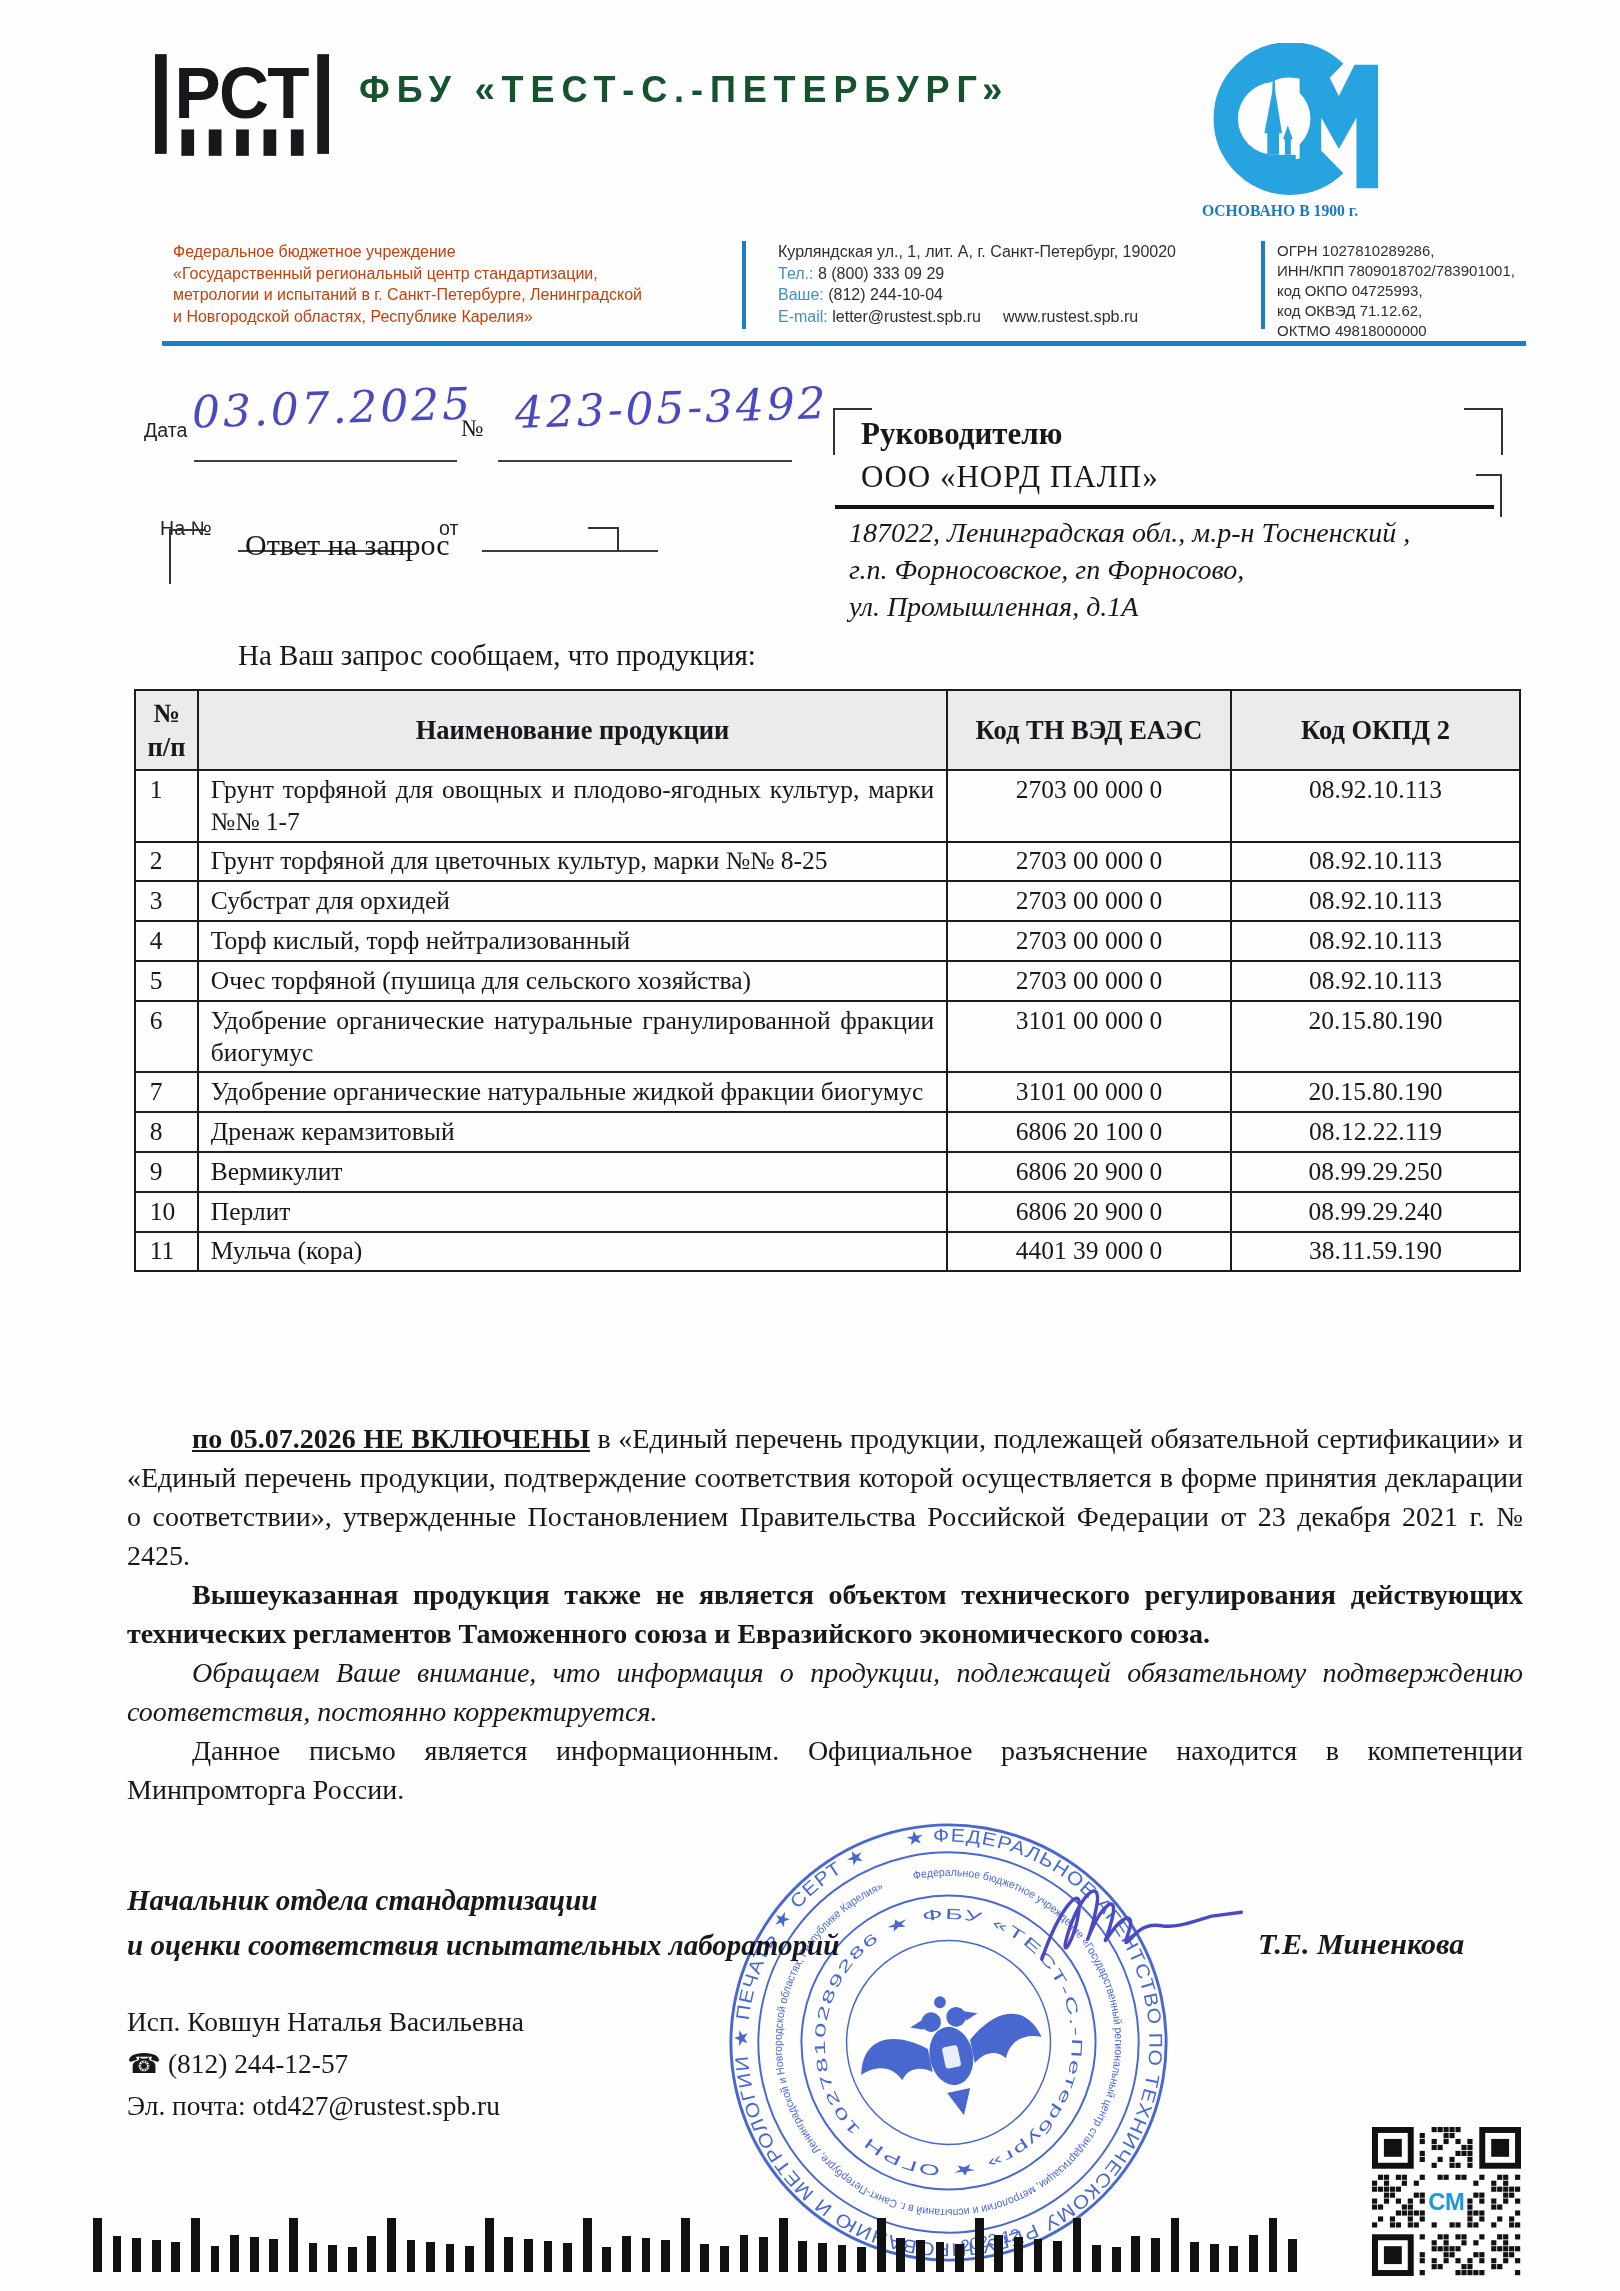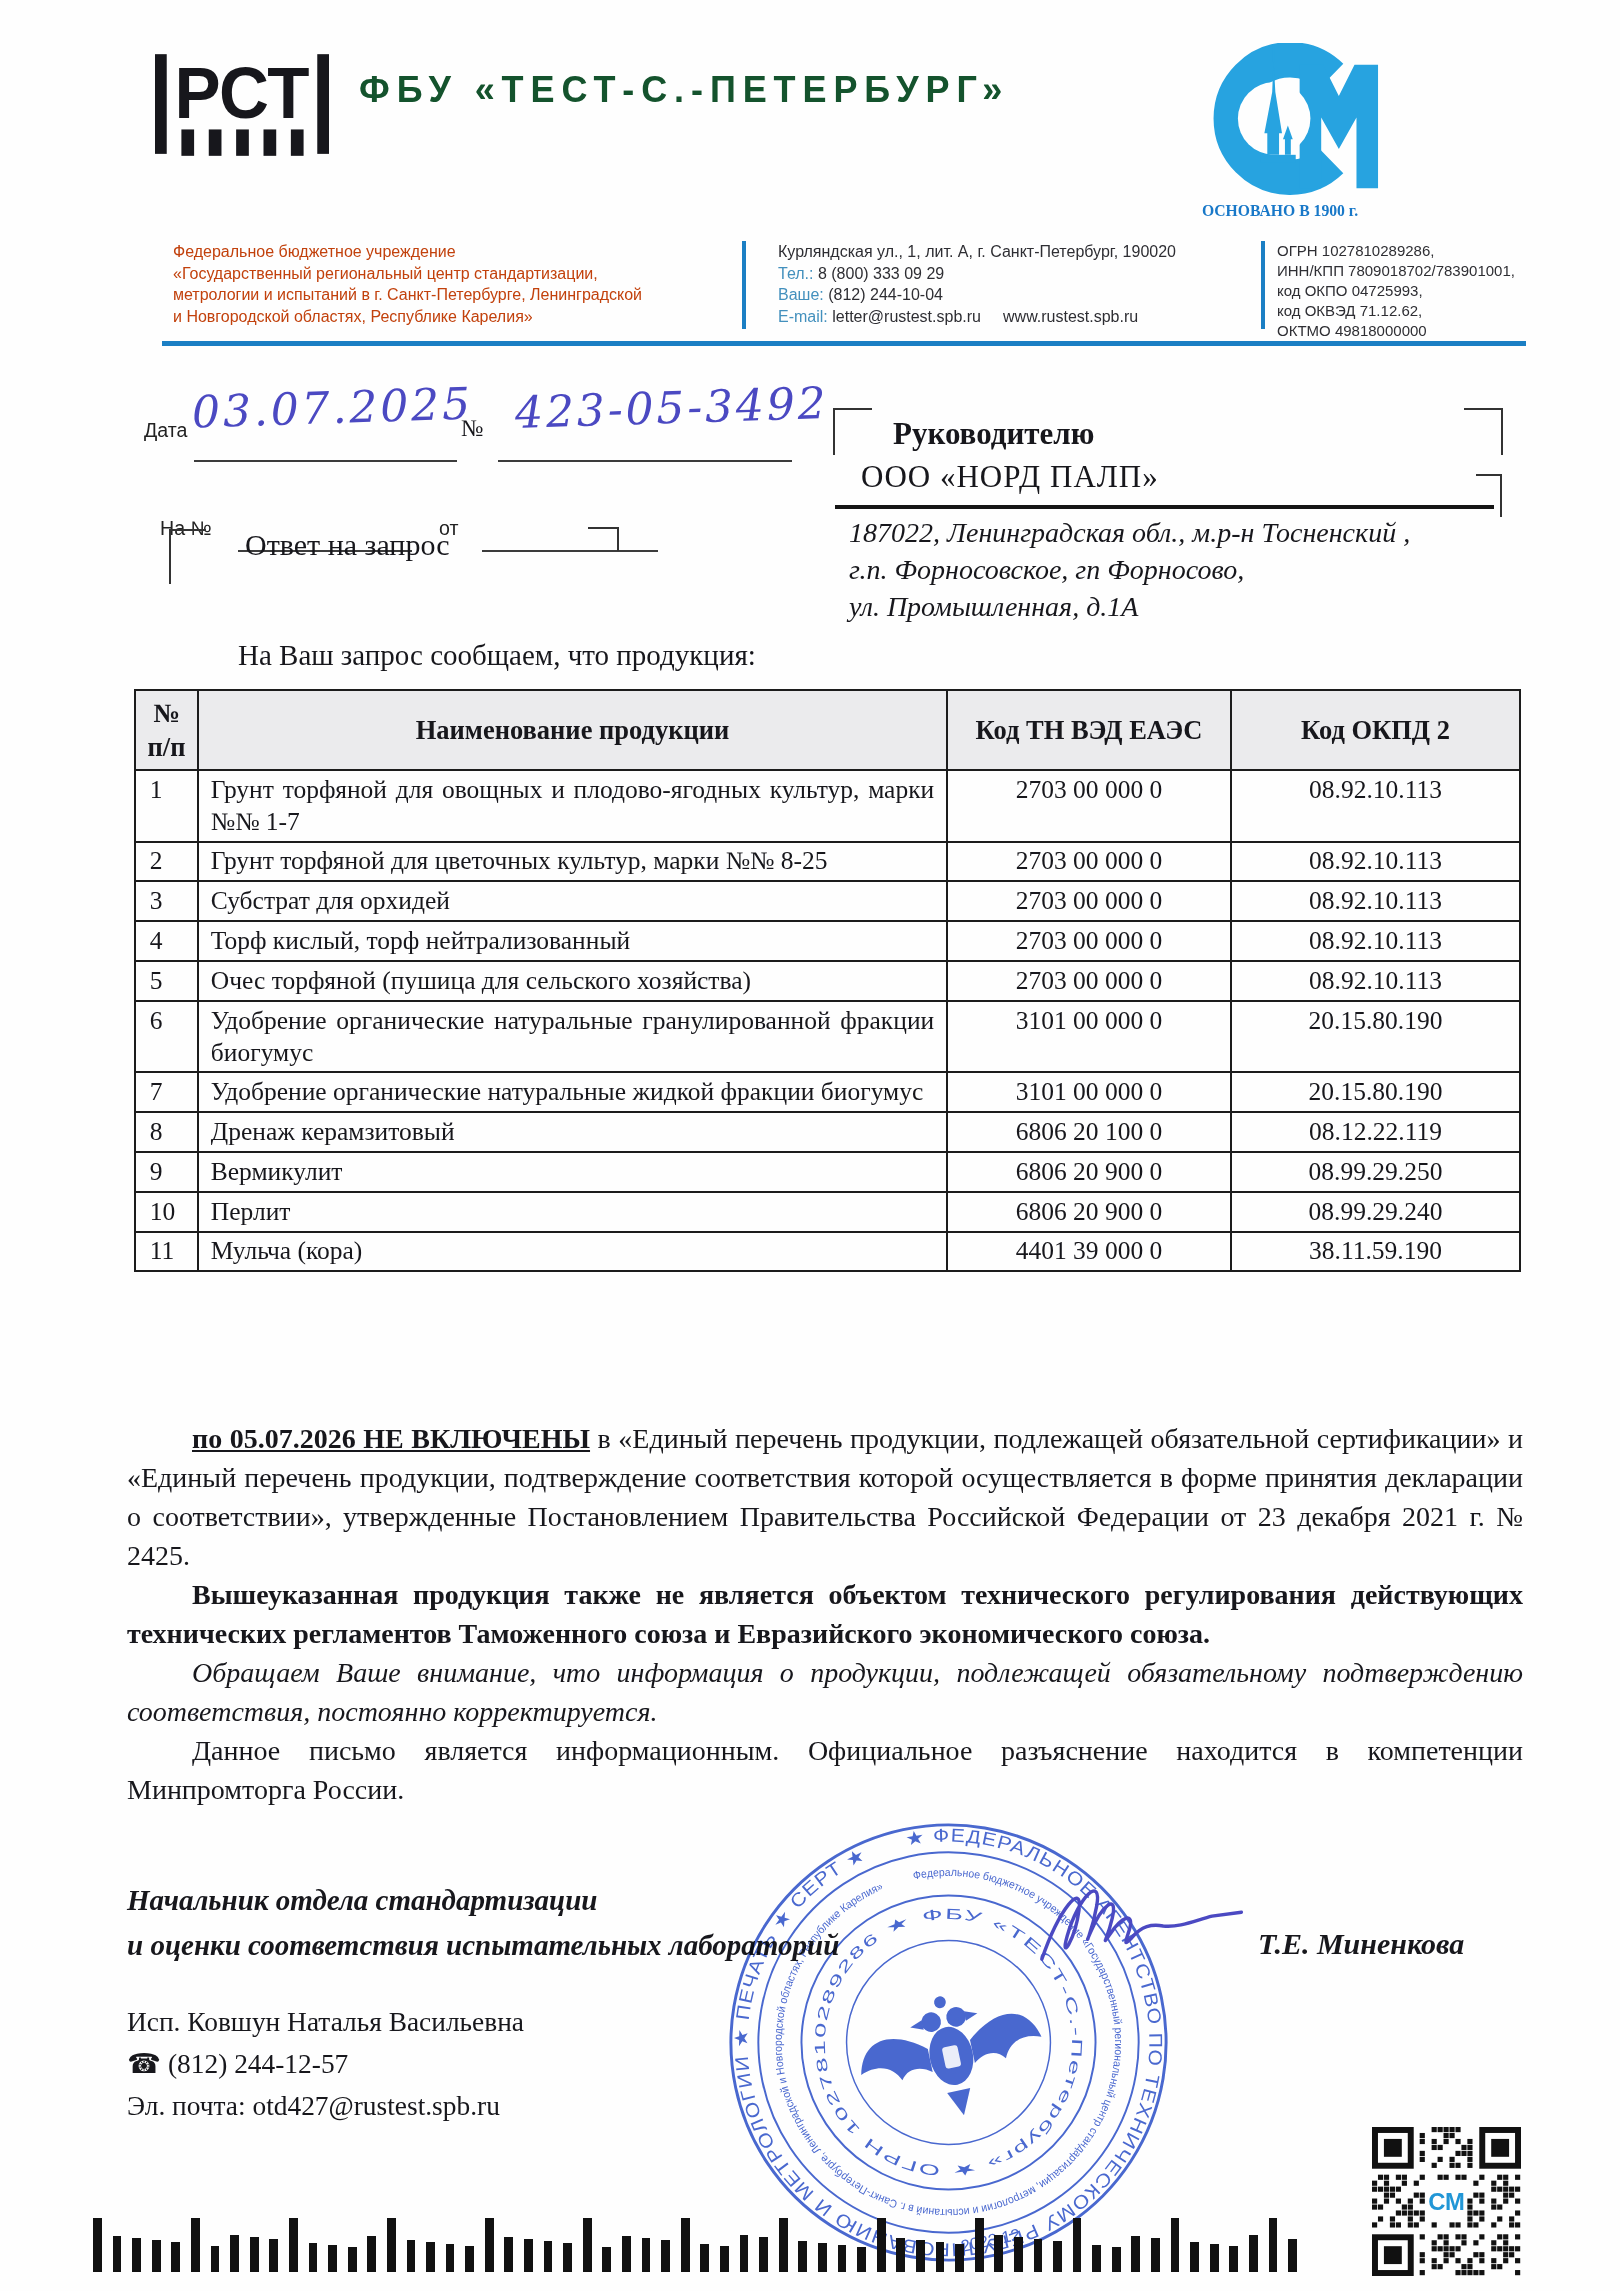--- a/index.html
+++ b/index.html
@@ -26,21 +26,21 @@
   .form-lbl{font-family:"Liberation Sans",sans-serif;font-size:19.6px;color:#222;}
   .hand{font-family:"DejaVu Serif",serif;font-style:italic;color:#4b49c2;font-size:44px;
         letter-spacing:2.9px;transform:rotate(-1.8deg);white-space:nowrap;}
   .fline{height:2px;background:#3c3c3c;}
   .subject{left:245px;top:528px;font-size:30px;}
   .corner{border:0 solid #333;}
   .c-tl{border-top-width:2px;border-left-width:2px;}
   .c-tr{border-top-width:2px;border-right-width:2px;}
 
   
-  .rec-to{left:861px;top:416px;font-size:31px;font-weight:bold;margin-left:32px;}
+  .rec-to{left:861px;top:416px;font-size:31px;font-weight:bold;}
   .rec-company{left:861px;top:459px;font-size:31px;font-weight:normal;letter-spacing:1px;}
   .rec-underline{left:835px;top:505px;width:659px;height:3.9px;background:#151515;}
   .rec-address{left:849px;top:514px;width:667px;font-size:28px;font-style:italic;line-height:37px;}
 
   
   .intro{left:238px;top:639px;font-size:29px;}
   .doc-table{left:134px;top:689px;width:1385px;border-collapse:collapse;table-layout:fixed;}
   .doc-table th,.doc-table td{border:2px solid #1c1c1c;vertical-align:top;}
   .doc-table th{font-size:26.5px;font-weight:bold;text-align:center;vertical-align:middle;
                 background:#ebebed;padding:4.9px 3.9px;line-height:34px;}

